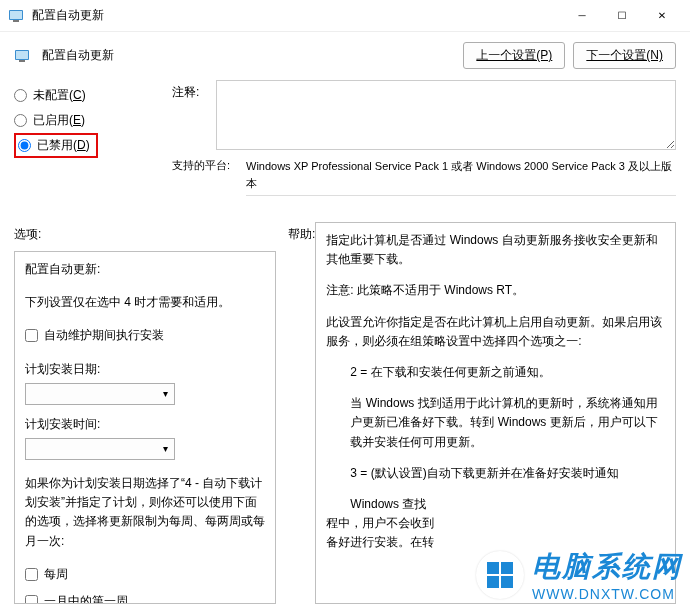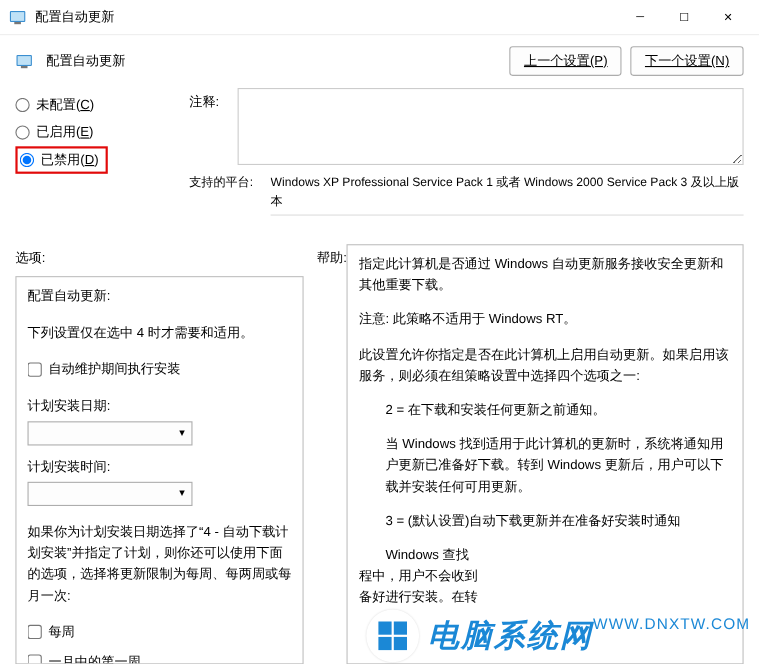--- a/index.html
+++ b/index.html
@@ -111,21 +111,21 @@
       border: 1px solid #bfbfbf;
       flex: 1;
       overflow: hidden;
       padding: 8px 10px;
       font-size: 12px;
       line-height: 1.6;
       background: #fff;
     }
     .opt-title { margin-bottom: 10px; }
     .opt-note { margin: 14px 0 10px 0; }
-    .chk-row { display: flex; padding: 4px 0; }
+    .chk-row { display: flex; align-items: center; padding: 4px 0; }
     .chk-row input { margin-right: 6px; }
     .field-label { margin-top: 10px; margin-bottom: 4px; }
     .select {
       width: 150px;
       border: 1px solid #adadad;
       background: #fdfdfd;
       height: 22px;
       display: flex;
       align-items: center;
       justify-content: space-between;
@@ -155,21 +155,21 @@
       box-shadow: 0 0 2px rgba(0,0,0,0.15);
     }
     .wm-grid {
       width: 26px; height: 26px;
       display: grid;
       grid-template-columns: 1fr 1fr;
       grid-template-rows: 1fr 1fr;
       gap: 2px;
     }
     .wm-grid span { background: #1b88d6; }
-    .wm-text { display: flex; flex-direction: row; align-items: flex-start; }
+    .wm-text { display: flex; flex-direction: column; align-items: flex-start; }
     .wm-cn { color: #1b88d6; font-weight: bold; font-size: 28px; letter-spacing: 2px; font-style: italic; }
     .wm-url { color: #1b88d6; font-size: 14px; letter-spacing: 1px; }
     svg.app-ico { width:16px; height:16px; }
   </style>
 </head>
 <body>
 
 <div class="titlebar">
   <svg class="titlebar-icon app-ico" viewBox="0 0 16 16">
       <rect x="1" y="2" width="14" height="10" fill="#3a8ed0" rx="1"></rect>

